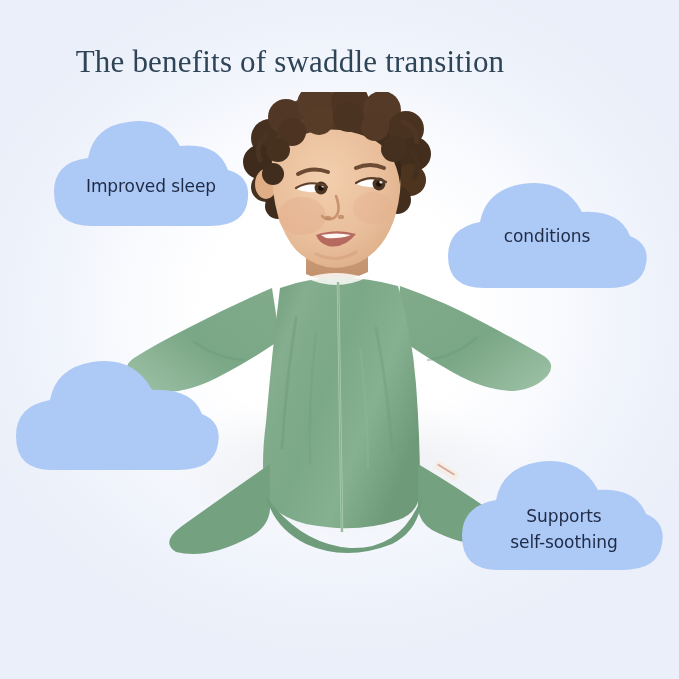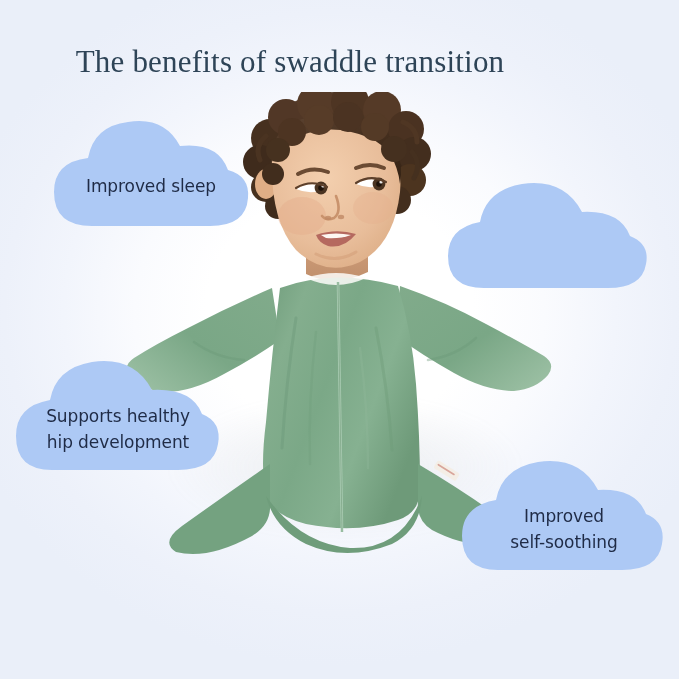--- a/index.html
+++ b/index.html
@@ -297,51 +297,48 @@
       <path d="M44 112
                Q8 112 8 80
                Q8 52 40 46
                Q46 14 82 8
                Q124 2 142 36
                Q180 34 190 60
                Q210 68 206 88
                Q202 112 168 112 Z" fill="#adc9f5"></path>
     </svg>
     <div class="cloud-text">
+      <div>conditions</div>
     </div>
   </div>
 
   <div class="cloud c3">
     <svg width="220" height="122" viewBox="0 0 220 122">
       <path d="M44 118
                Q8 118 8 84
                Q8 54 42 48
                Q48 16 84 10
                Q126 4 144 38
                Q184 36 194 62
                Q214 70 210 92
                Q206 118 170 118 Z" fill="#adc9f5"></path>
     </svg>
-    <div class="cloud-text">
-      <div>Supports healthy</div>
-      <div>hip development</div>
-    </div>
   </div>
 
   <div class="cloud c4">
     <svg width="216" height="122" viewBox="0 0 216 122">
       <path d="M42 118
                Q6 118 6 84
                Q6 54 40 48
                Q46 16 82 10
                Q124 4 142 38
                Q180 36 190 62
                Q210 70 206 92
                Q202 118 166 118 Z" fill="#adc9f5"></path>
     </svg>
     <div class="cloud-text">
-      <div>Improved</div>
+      <div>Supports</div>
       <div>self-soothing</div>
     </div>
   </div>
 
 
 </div>
 
 </body></html>

